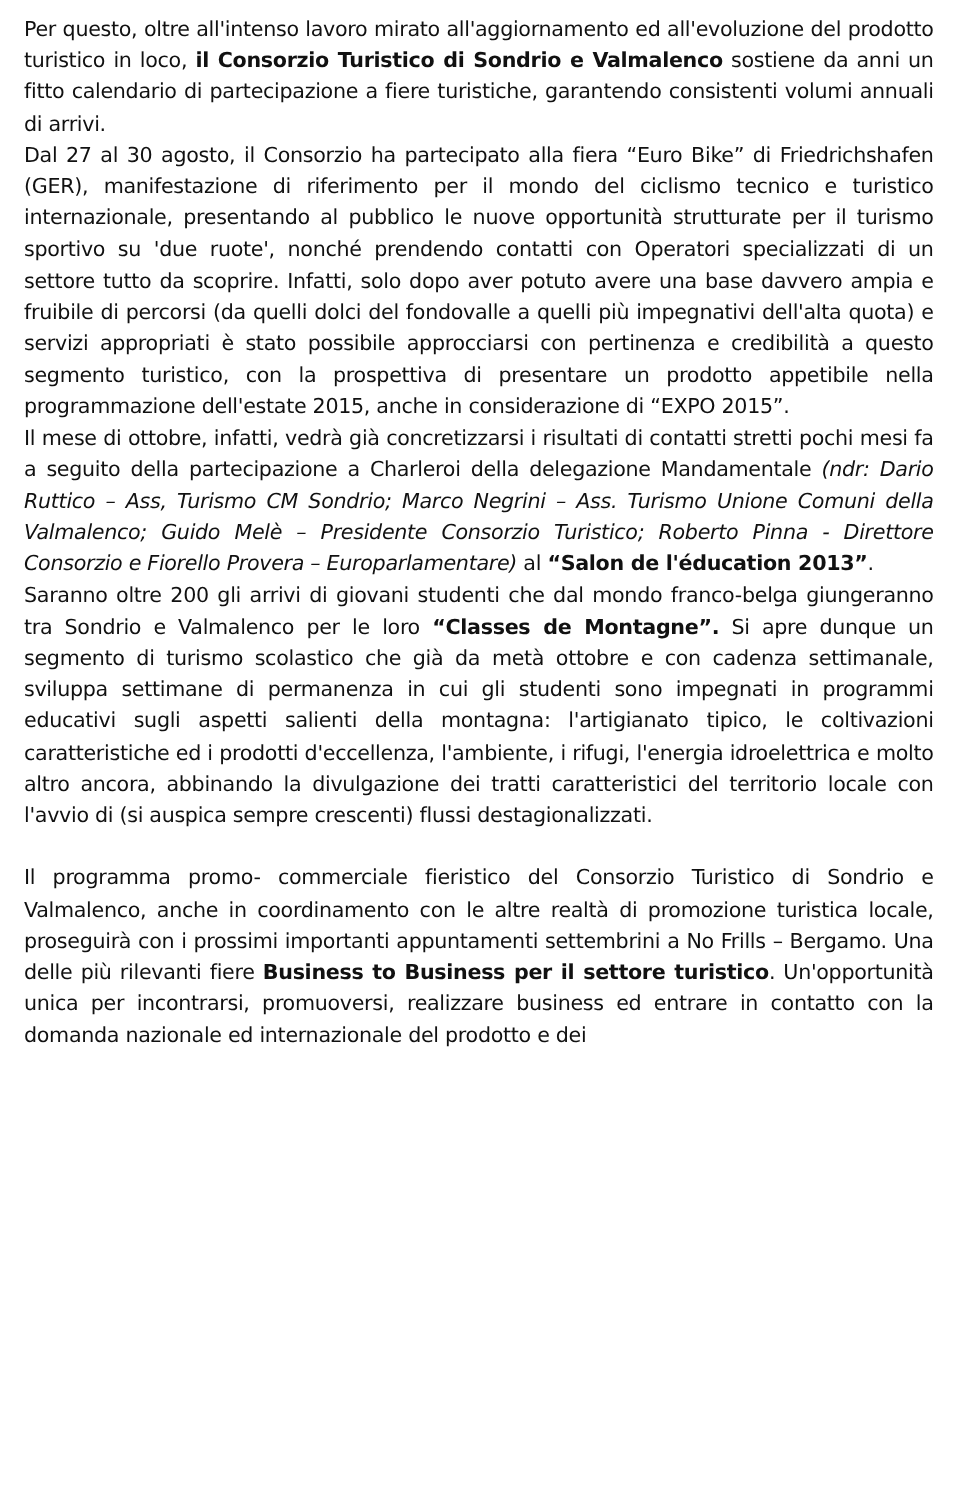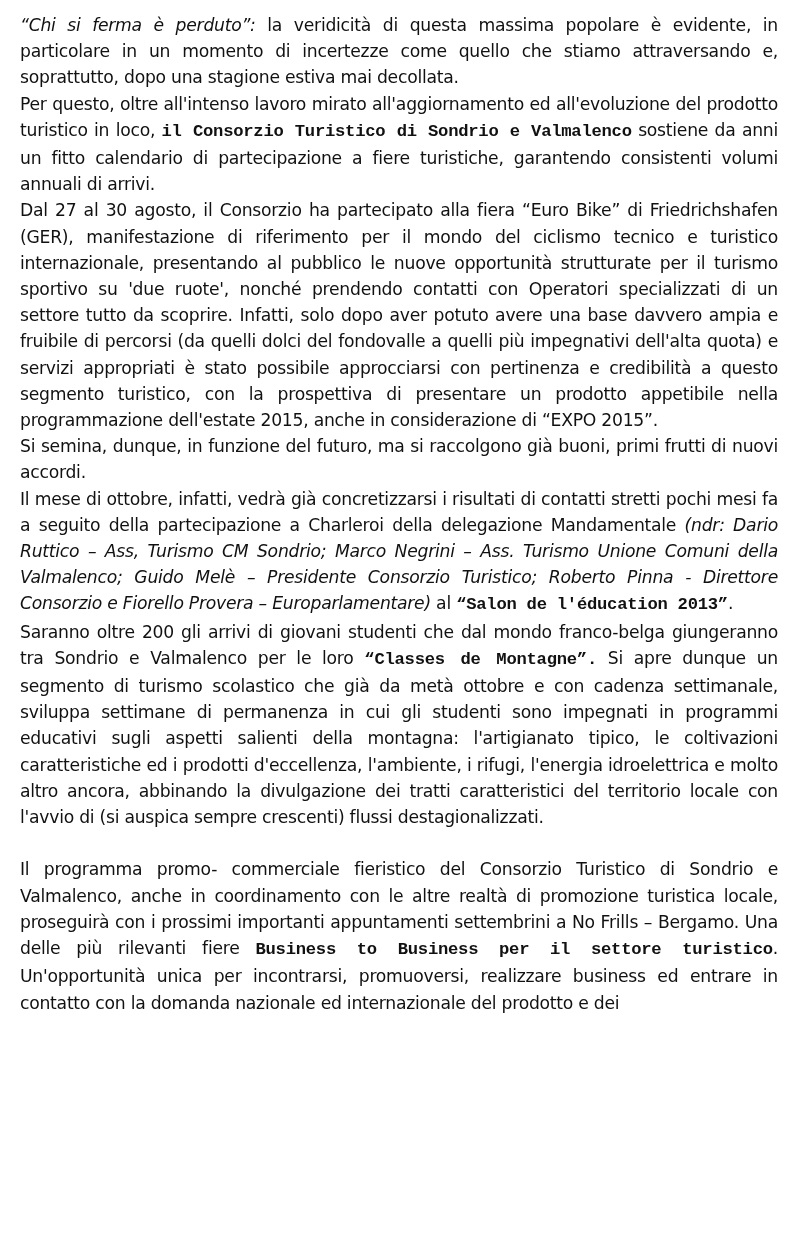--- a/index.html
+++ b/index.html
@@ -19,34 +19,32 @@
     .para {
       margin: 0;
       font-size: 17.2px;
       line-height: 26.2px;
       text-align: justify;
       letter-spacing: -0.25px;
       word-spacing: 0px;
     }
     .gap { height: 26.2px; }
     .run-i { font-style: italic; }
-    .run-b { font-weight: bold; font-family: Liberation Mono, monospace; }
+    .run-b { font-weight: bold; }
   </style>
 </head>
 <body>
 
 <div class="page">
-  <p class="para"><span class="run-i">“Chi si ferma è perduto”:</span><span> la veridicità di questa massima popolare è evidente, in particolare in un momento di incertezze come quello che stiamo attraversando e, soprattutto, dopo una stagione estiva mai decollata.</span></p>
 
   <p class="para"><span>Per questo, oltre all'intenso lavoro mirato all'aggiornamento ed all'evoluzione del prodotto turistico in loco, </span><span class="run-b">il Consorzio Turistico di Sondrio e Valmalenco</span><span> sostiene da anni un fitto calendario di partecipazione a fiere turistiche, garantendo consistenti volumi annuali di arrivi.</span></p>
 
 
   <p class="para"><span>Dal 27 al 30 agosto, il Consorzio ha partecipato alla fiera “Euro Bike” di Friedrichshafen (GER), manifestazione di riferimento per il mondo del ciclismo tecnico e turistico internazionale, presentando al pubblico le nuove opportunità strutturate per il turismo sportivo su 'due ruote', nonché prendendo contatti con Operatori specializzati di un settore tutto da scoprire. Infatti, solo dopo aver potuto avere una base davvero ampia e fruibile di percorsi (da quelli dolci del fondovalle a quelli più impegnativi dell'alta quota) e servizi appropriati è stato possibile approcciarsi con pertinenza e credibilità a questo segmento turistico, con la prospettiva di presentare un prodotto appetibile nella programmazione dell'estate 2015, anche in considerazione di “EXPO 2015”.</span></p>
 
-  <p class="para"><span>Si semina, dunque, in funzione del futuro, ma si raccolgono già buoni, primi frutti di nuovi accordi.</span></p>
 
   <p class="para"><span>Il mese di ottobre, infatti, vedrà già concretizzarsi i risultati di contatti stretti pochi mesi fa a seguito della partecipazione a Charleroi della delegazione Mandamentale </span><span class="run-i">(ndr: Dario Ruttico – Ass, Turismo CM Sondrio; Marco Negrini – Ass. Turismo Unione Comuni della Valmalenco; Guido Melè – Presidente Consorzio Turistico; Roberto Pinna - Direttore Consorzio e Fiorello Provera – Europarlamentare)</span><span> al </span><span class="run-b">“Salon de l'éducation 2013”</span><span>.</span></p>
 
   <p class="para"><span>Saranno oltre 200 gli arrivi di giovani studenti che dal mondo franco-belga giungeranno tra Sondrio e Valmalenco per le loro </span><span class="run-b">“Classes de Montagne”.</span><span> Si apre dunque un segmento di turismo scolastico che già da metà ottobre e con cadenza settimanale, sviluppa settimane di permanenza in cui gli studenti sono impegnati in programmi educativi sugli aspetti salienti della montagna: l'artigianato tipico, le coltivazioni caratteristiche ed i prodotti d'eccellenza, l'ambiente, i rifugi, l'energia idroelettrica e molto altro ancora, abbinando la divulgazione dei tratti caratteristici del territorio locale con l'avvio di (si auspica sempre crescenti) flussi destagionalizzati.</span></p>
 
   <div class="gap"></div>
 
   <p class="para"><span>Il programma promo- commerciale fieristico del Consorzio Turistico di Sondrio e Valmalenco, anche in coordinamento con le altre realtà di promozione turistica locale, proseguirà con i prossimi importanti appuntamenti settembrini a No Frills – Bergamo.  Una delle più rilevanti fiere </span><span class="run-b">Business to Business per il settore turistico</span><span>. Un'opportunità unica per incontrarsi, promuoversi, realizzare business ed entrare in contatto con la domanda nazionale ed internazionale del prodotto e dei</span></p>
 </div>
 

